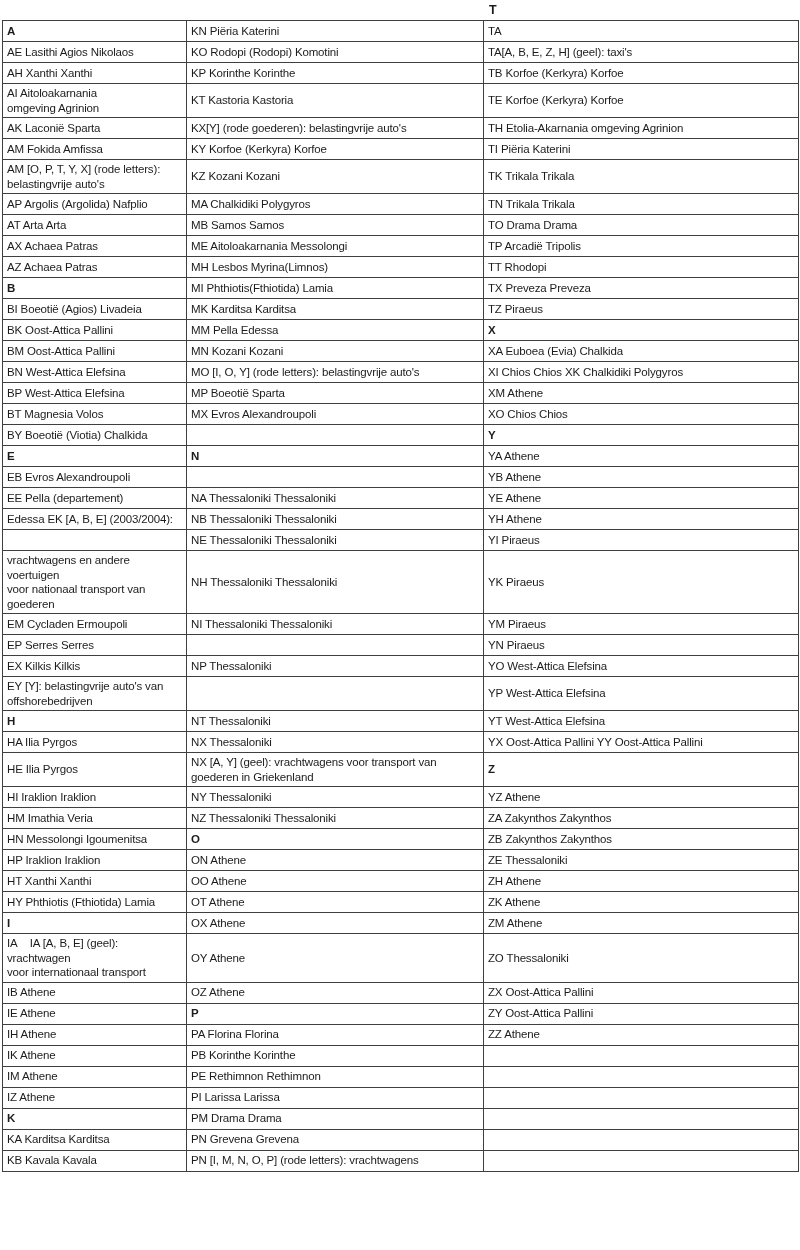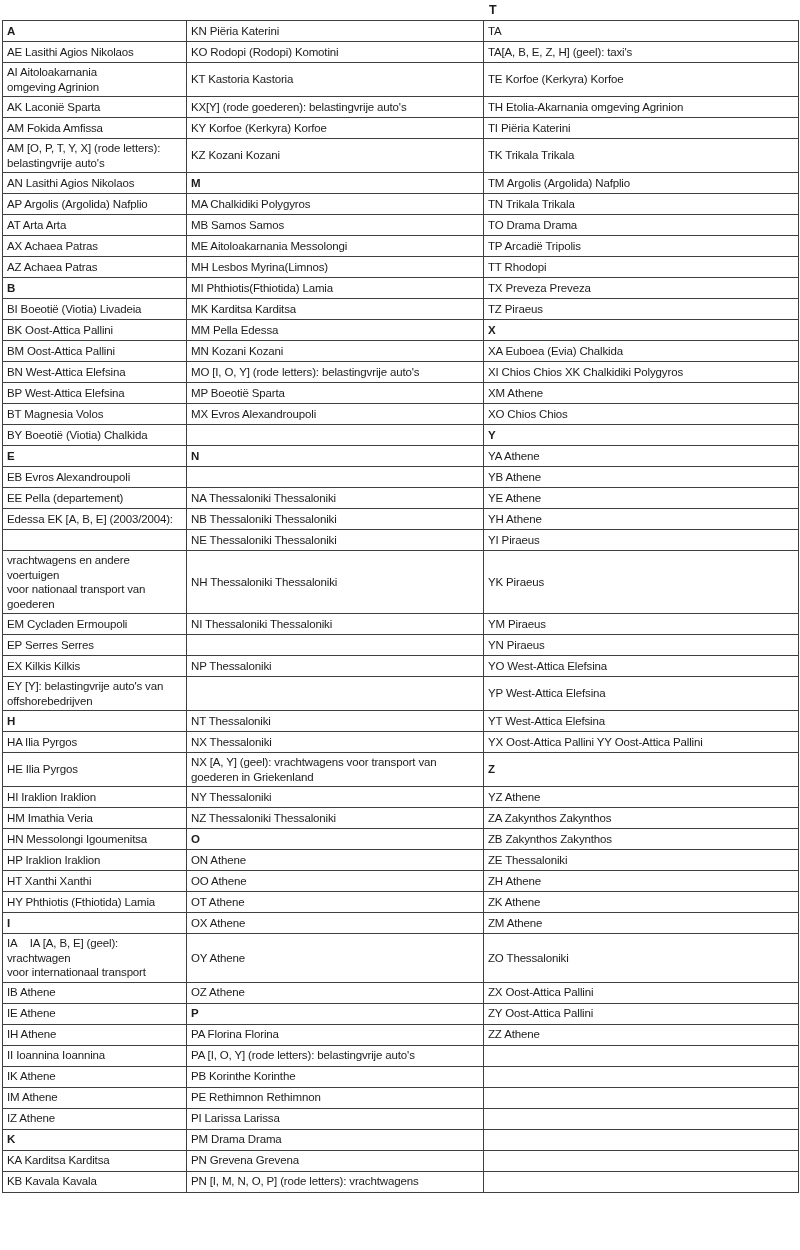--- a/index.html
+++ b/index.html
@@ -64,20 +64,25 @@
         <td class="b">A</td>
         <td>KN Piëria Katerini</td>
         <td>TA</td>
       </tr>
       <tr>
         <td>AE Lasithi Agios Nikolaos</td>
         <td>KO Rodopi (Rodopi) Komotini</td>
         <td>TA[A, B, E, Z, H] (geel): taxi's</td>
       </tr>
       <tr>
+        <td>AH Xanthi Xanthi</td>
+        <td>KP Korinthe Korinthe</td>
+        <td>TB Korfoe (Kerkyra) Korfoe</td>
+      </tr>
+      <tr>
         <td>AI Aitoloakarnania
 omgeving Agrinion</td>
         <td>KT Kastoria Kastoria</td>
         <td>TE Korfoe (Kerkyra) Korfoe</td>
       </tr>
       <tr>
         <td>AK Laconië Sparta</td>
         <td>KX[Y] (rode goederen): belastingvrije auto's</td>
         <td>TH Etolia-Akarnania omgeving Agrinion</td>
       </tr>
@@ -86,25 +91,20 @@
         <td>KY Korfoe (Kerkyra) Korfoe</td>
         <td>TI Piëria Katerini</td>
       </tr>
       <tr>
         <td>AM [O, P, T, Y, X] (rode letters):
 belastingvrije auto's</td>
         <td>KZ Kozani Kozani</td>
         <td>TK Trikala Trikala</td>
       </tr>
       <tr>
-        <td>AN Lasithi Agios Nikolaos</td>
-        <td class="b">M</td>
-        <td>TM Argolis (Argolida) Nafplio</td>
-      </tr>
-      <tr>
         <td>AP Argolis (Argolida) Nafplio</td>
         <td>MA Chalkidiki Polygyros</td>
         <td>TN Trikala Trikala</td>
       </tr>
       <tr>
         <td>AT Arta Arta</td>
         <td>MB Samos Samos</td>
         <td>TO Drama Drama</td>
       </tr>
       <tr>
@@ -116,21 +116,21 @@
         <td>AZ Achaea Patras</td>
         <td>MH Lesbos Myrina(Limnos)</td>
         <td>TT Rhodopi</td>
       </tr>
       <tr>
         <td class="b">B</td>
         <td>MI Phthiotis(Fthiotida) Lamia</td>
         <td>TX Preveza Preveza</td>
       </tr>
       <tr>
-        <td>BI Boeotië (Viotia) Livadeia</td>
+        <td>BI Boeotië (Agios) Livadeia</td>
         <td>MK Karditsa Karditsa</td>
         <td>TZ Piraeus</td>
       </tr>
       <tr>
         <td>BK Oost-Attica Pallini</td>
         <td>MM Pella Edessa</td>
         <td class="b">X</td>
       </tr>
       <tr>
         <td>BM Oost-Attica Pallini</td>
@@ -276,25 +276,20 @@
         <td>IE Athene</td>
         <td class="b">P</td>
         <td>ZY Oost-Attica Pallini</td>
       </tr>
       <tr>
         <td>IH Athene</td>
         <td>PA Florina Florina</td>
         <td>ZZ Athene</td>
       </tr>
       <tr>
-        <td>II Ioannina Ioannina</td>
-        <td>PA [I, O, Y] (rode letters): belastingvrije auto's</td>
-        <td></td>
-      </tr>
-      <tr>
         <td>IK Athene</td>
         <td>PB Korinthe Korinthe</td>
         <td></td>
       </tr>
       <tr>
         <td>IM Athene</td>
         <td>PE Rethimnon Rethimnon</td>
         <td></td>
       </tr>
       <tr>

